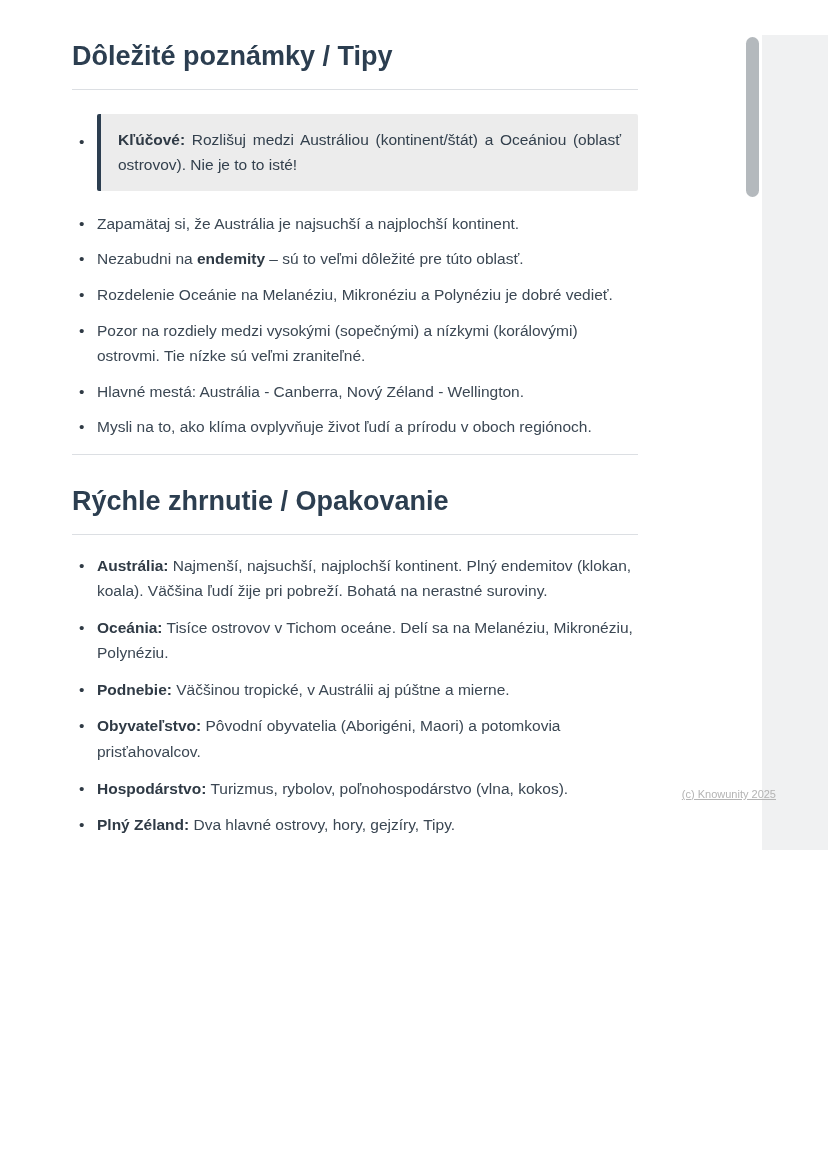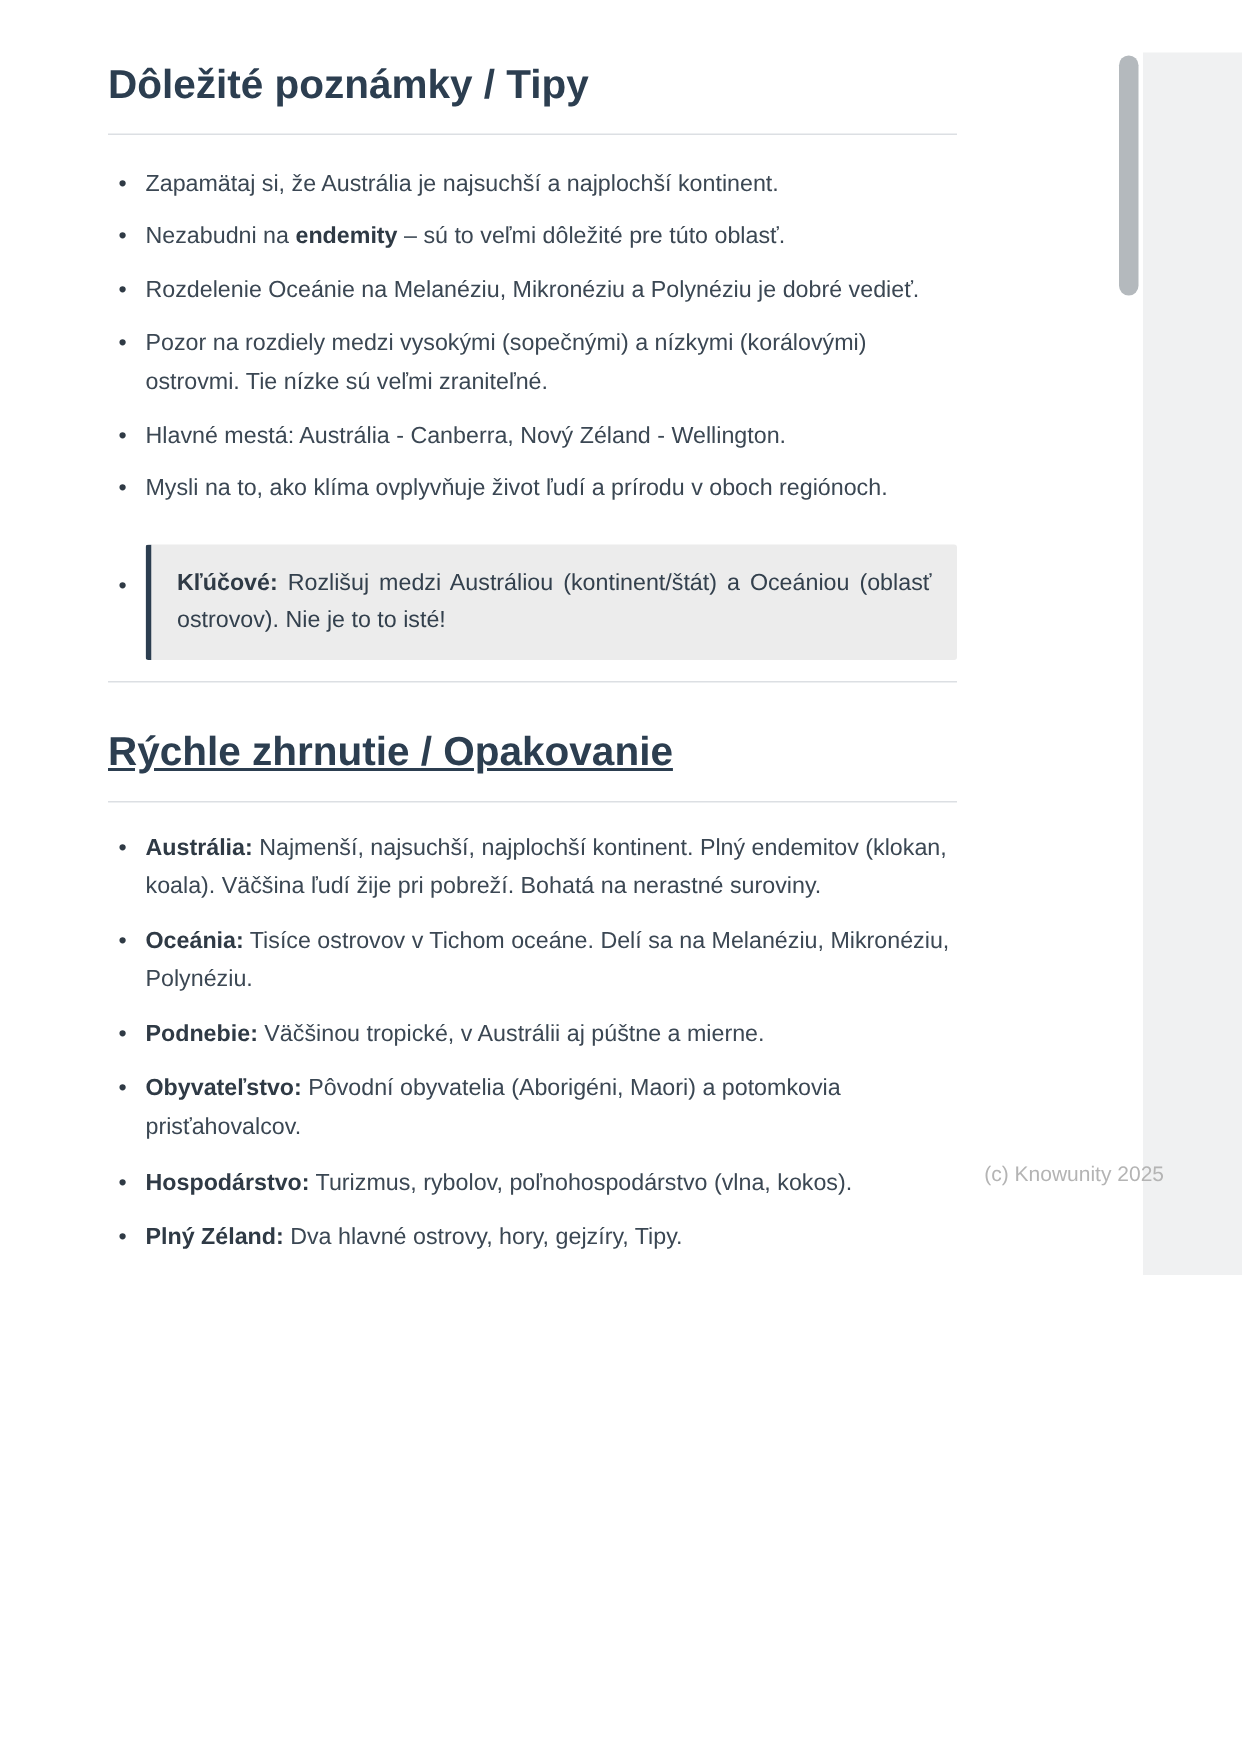--- a/index.html
+++ b/index.html
@@ -29,59 +29,59 @@
     padding:13px 17px;
     text-align:justify;
     color:#33404d;
   }
   .b { font-weight:700; color:#2f3a45; }
 
   #notes-list { margin-top:20px; }
   #summary-list { margin-top:18px; }
   #summary-list > li { margin-bottom:11px; }
 
-  h1#summary-title { margin-top:30px;text-decoration:underline; }
+  h1#summary-title { margin-top:30px; }
 
   .footer {
-    position:absolute; right:52px; bottom:60px;
-    font-size:14px; color:#b4b4b4;
+    position:absolute; right:52px; bottom:50px;
+    font-size:11px; color:#b4b4b4;text-decoration:underline;
   }
 
   .scroll-track {
     position:absolute; top:35px; right:0; width:66px; height:888px;
     background:#f0f1f2;
   }
   .scrollbar-thumb {
     position:absolute; top:37px; left:746px; width:13px; height:160px;
     background:#b4b9bd; border-radius:7px;
   }
 </style>
 </head>
 <body>
 
 <div class="page">
   <div class="content">
 
     <h1 class="section-title" id="notes-title">Dôležité poznámky / Tipy</h1>
     <hr class="rule rule-under-title">
 
+    <ul class="blist callout-list">
+      <li>
+        <div class="callout"><span class="b">Kľúčové:</span><span> Rozlišuj medzi Austráliou (kontinent/štát) a Oceániou (oblasť ostrovov). Nie je to to isté!</span></div>
+      </li>
+    </ul>
+
     <ul class="blist" id="notes-list">
         <li><span>Zapamätaj si, že Austrália je najsuchší a najplochší kontinent.</span></li>
         <li><span>Nezabudni na </span><span class="b">endemity</span><span> – sú to veľmi dôležité pre túto oblasť.</span></li>
         <li><span>Rozdelenie Oceánie na Melanéziu, Mikronéziu a Polynéziu je dobré vedieť.</span></li>
         <li><span>Pozor na rozdiely medzi vysokými (sopečnými) a nízkymi (korálovými) ostrovmi. Tie nízke sú veľmi zraniteľné.</span></li>
         <li><span>Hlavné mestá: Austrália - Canberra, Nový Zéland - Wellington.</span></li>
         <li><span>Mysli na to, ako klíma ovplyvňuje život ľudí a prírodu v oboch regiónoch.</span></li>
       </ul>
-
-    <ul class="blist callout-list">
-      <li>
-        <div class="callout"><span class="b">Kľúčové:</span><span> Rozlišuj medzi Austráliou (kontinent/štát) a Oceániou (oblasť ostrovov). Nie je to to isté!</span></div>
-      </li>
-    </ul>
 
     <hr class="rule rule-divider">
 
     <h1 class="section-title" id="summary-title">Rýchle zhrnutie / Opakovanie</h1>
     <hr class="rule rule-under-title">
 
     <ul class="blist" id="summary-list">
         <li><span class="b">Austrália:</span><span> Najmenší, najsuchší, najplochší kontinent. Plný endemitov (klokan, koala). Väčšina ľudí žije pri pobreží. Bohatá na nerastné suroviny.</span></li>
         <li><span class="b">Oceánia:</span><span> Tisíce ostrovov v Tichom oceáne. Delí sa na Melanéziu, Mikronéziu, Polynéziu.</span></li>
         <li><span class="b">Podnebie:</span><span> Väčšinou tropické, v Austrálii aj púštne a mierne.</span></li>

